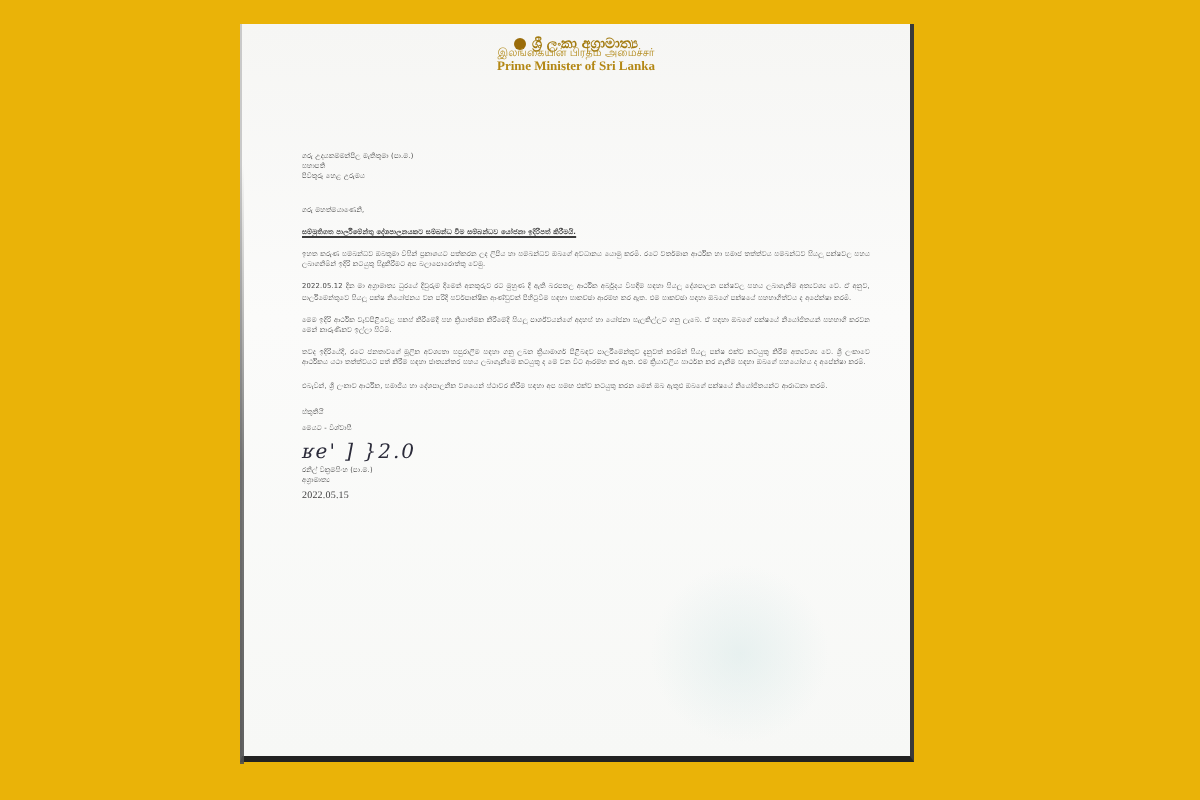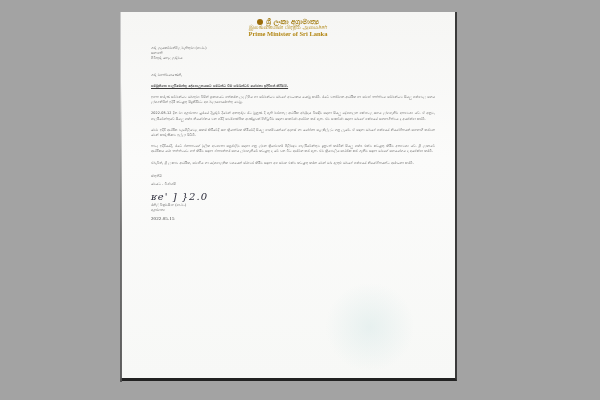--- a/index.html
+++ b/index.html
@@ -8,21 +8,21 @@
       width: 600px;
       height: 400px;
       background: #ffffff;
       overflow: hidden;
       font-family: "DejaVu Serif", serif;
     }
     .stage {
       position: relative;
       width: 600px;
       height: 400px;
-      background: #a3a3a3;
+      background: #eab308;
     }
     .page {
       position: absolute;
       left: 120px;
       top: 12px;
       width: 337px;
       height: 369px;
       background: linear-gradient(180deg, #f6f6f4 0%, #fbfbfa 40%, #f7f8f6 100%);
       border-left: 1px solid #c9c9c9;
       border-right: 2px solid #3a3a3a;
@@ -71,21 +71,21 @@
     .lh-line3 {
       font-size: 6.5px;
       font-weight: bold;
       color: #b38714;
       font-family: "Liberation Serif", serif;
     }
     .body {
       position: absolute;
       left: 30px;
       right: 20px;
-      top: 34px;
+      top: 64px;
       color: #3b3b3b;
       font-family: "DejaVu Sans", sans-serif;
       font-size: 3.4px;
       line-height: 5.2px;
       letter-spacing: 0.1px;
     }
     .addr div { white-space: nowrap; }
     .salutation { margin-top: 11px; }
     .subject {
       margin-top: 6px;

